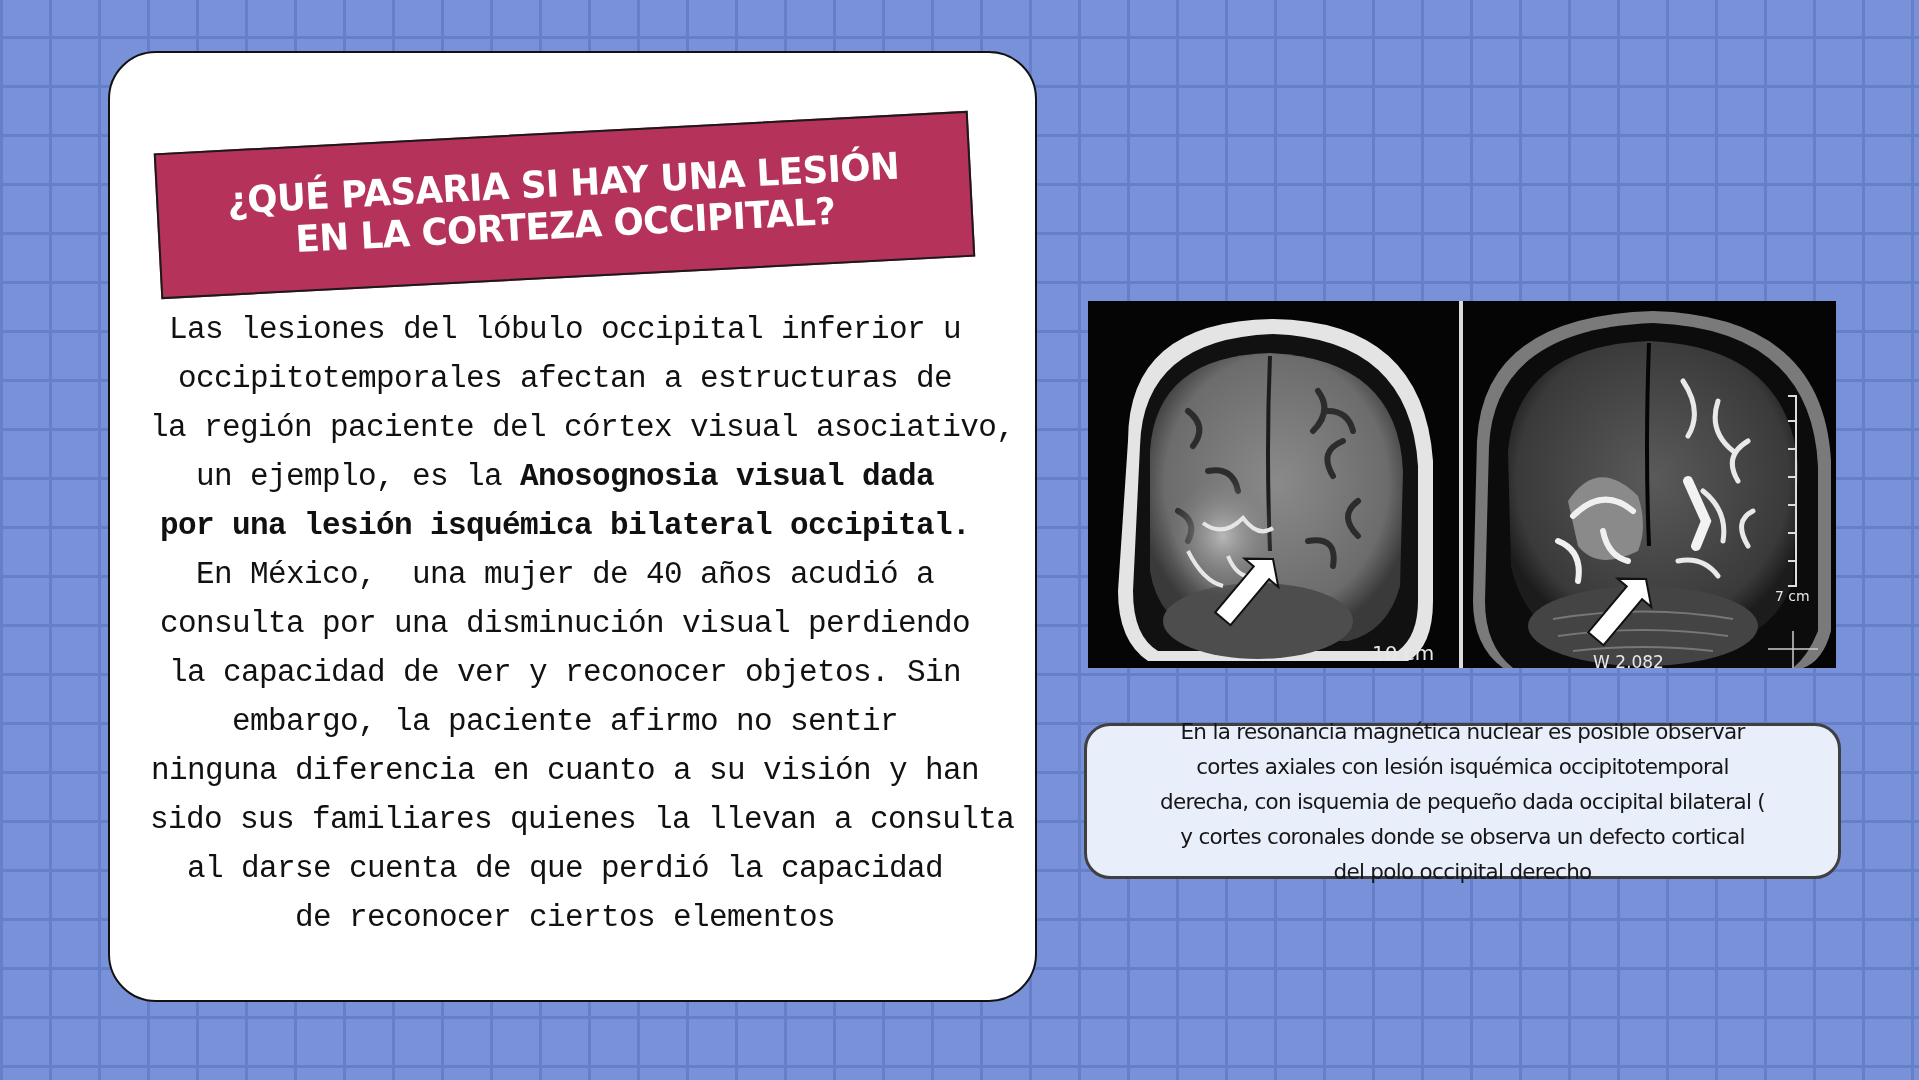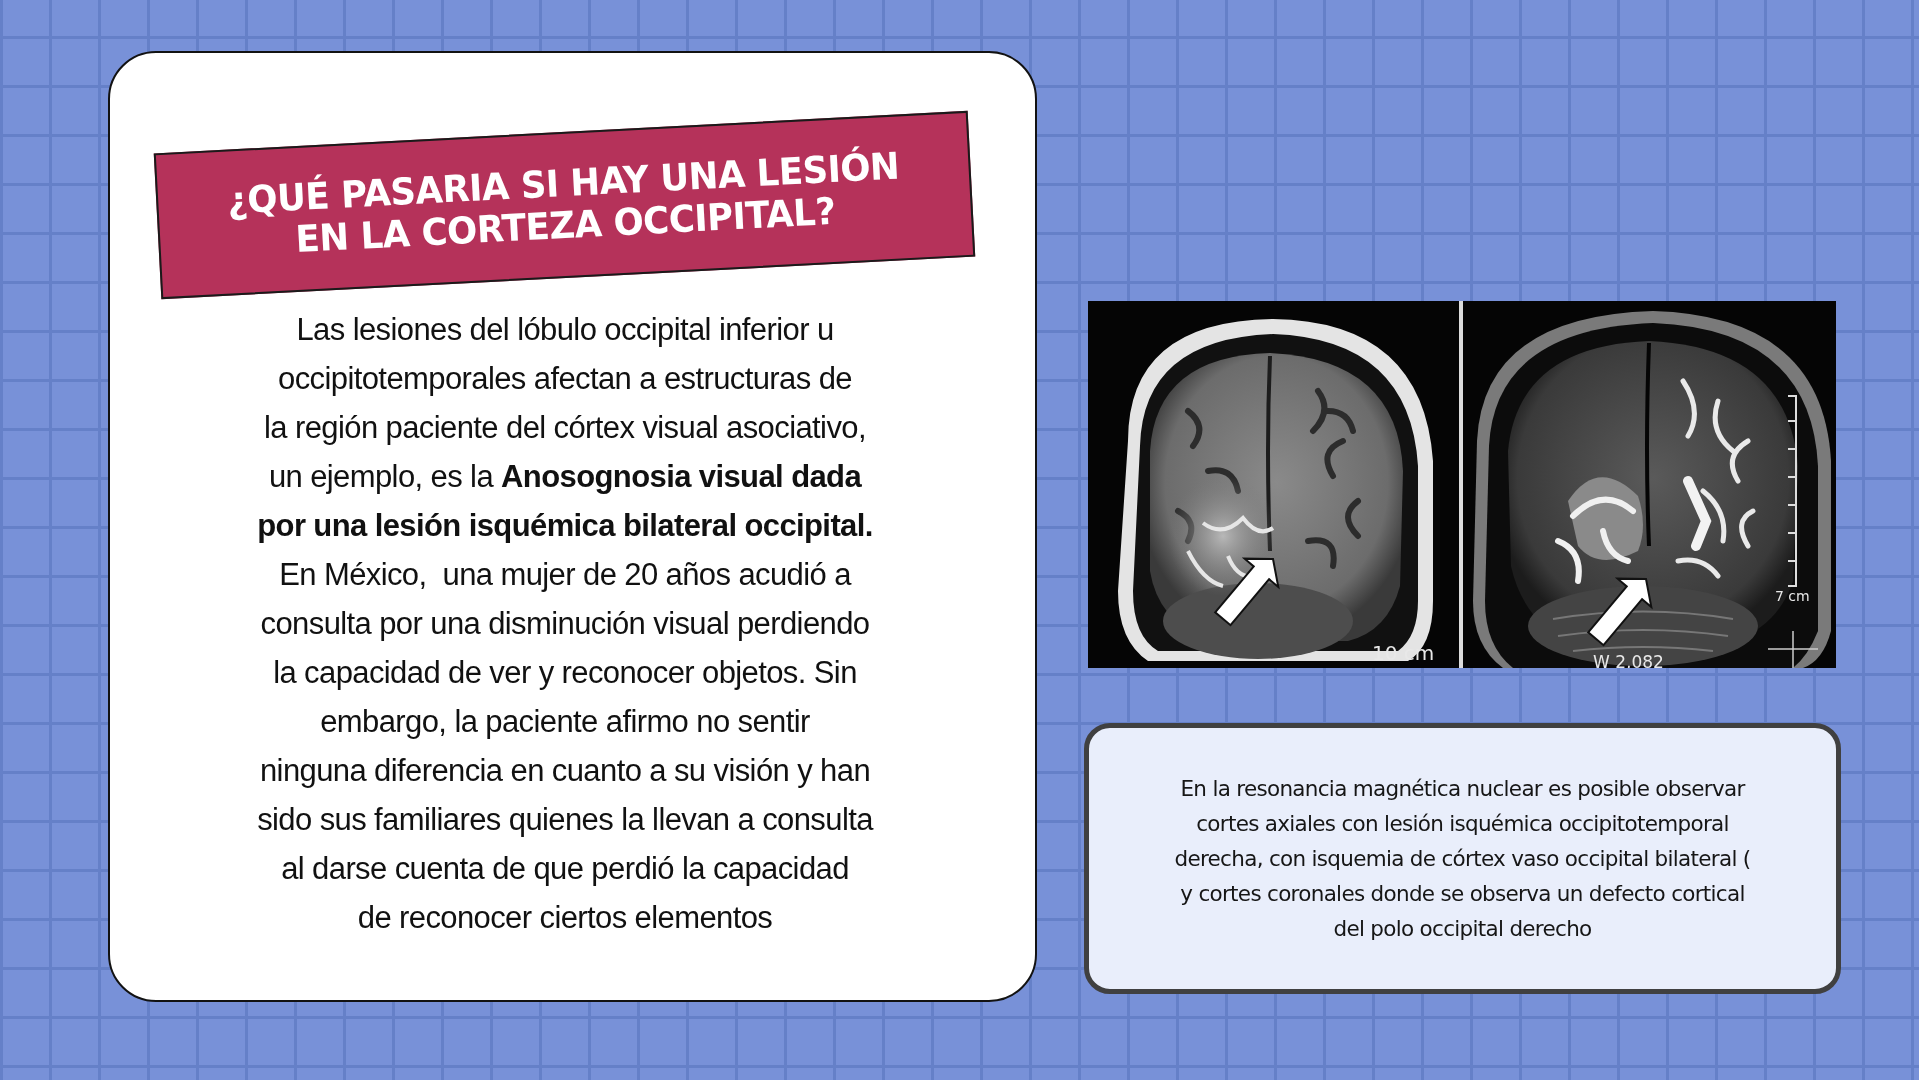--- a/index.html
+++ b/index.html
@@ -59,21 +59,21 @@
     transform: scaleX(0.96);
   }
 
   .body-text {
     position: absolute;
     left: 150px;
     top: 305px;
     width: 830px;
     text-align: center;
     color: #111111;
-    font-family: Liberation Sans, sans-serif;
+    font-family: Liberation Mono, monospace;
     font-size: 31px;
     line-height: 49px;
   }
   .body-line {
     display: block;
     white-space: nowrap;
     letter-spacing: -0.6px;
   }
   .body-line b {
     font-weight: bold;
@@ -111,23 +111,23 @@
     font-family: "DejaVu Sans", sans-serif;
     font-size: 14px;
     white-space: nowrap;
   }
 
   .caption-box {
     position: absolute;
     left: 1084px;
     top: 723px;
     width: 757px;
-    height: 271px;
+    height: 156px;
     background: #e9eefb;
-    border: 5px solid #404040;
+    border: 3px solid #404040;
     border-radius: 26px;
     box-sizing: border-box;
     display: flex;
     flex-direction: column;
     align-items: center;
     justify-content: center;
     text-align: center;
     color: #161616;
     font-family: "DejaVu Sans", sans-serif;
     font-size: 21.5px;
@@ -148,21 +148,21 @@
   <span class="banner-line">¿QUÉ PASARIA SI HAY UNA LESIÓN</span>
   <span class="banner-line">EN LA CORTEZA OCCIPITAL?</span>
 </div>
 
 <div class="body-text">
   <span class="body-line">Las lesiones del lóbulo occipital inferior u</span>
   <span class="body-line">occipitotemporales afectan a estructuras de</span>
   <span class="body-line">la región paciente del córtex visual asociativo,</span>
   <span class="body-line"><span>un ejemplo, es la </span><b>Anosognosia visual dada</b></span>
   <span class="body-line"><b>por una lesión isquémica bilateral occipital.</b></span>
-  <span class="body-line" style="white-space:pre;">En México,  una mujer de 20 años acudió a</span>
+  <span class="body-line" style="white-space:pre;">En México,  una mujer de 40 años acudió a</span>
   <span class="body-line">consulta por una disminución visual perdiendo</span>
   <span class="body-line">la capacidad de ver y reconocer objetos. Sin</span>
   <span class="body-line">embargo, la paciente afirmo no sentir</span>
   <span class="body-line">ninguna diferencia en cuanto a su visión y han</span>
   <span class="body-line">sido sus familiares quienes la llevan a consulta</span>
   <span class="body-line">al darse cuenta de que perdió la capacidad</span>
   <span class="body-line">de reconocer ciertos elementos</span>
 </div>
 
 <div class="mri-frame">
@@ -241,16 +241,16 @@
       </g>
     </svg>
     <span class="mri-label" style="left:312px; top:287px; font-size:14px;">7 cm</span>
     <span class="mri-label" style="left:130px; top:351px; font-size:17px;">W 2,082</span>
   </div>
 </div>
 
 <div class="caption-box">
   <span class="caption-line">En la resonancia magnética nuclear es posible observar</span>
   <span class="caption-line">cortes axiales con lesión isquémica occipitotemporal</span>
-  <span class="caption-line">derecha, con isquemia de córtex vaso occipital bilateral (</span>
+  <span class="caption-line">derecha, con isquemia de pequeño dada occipital bilateral (</span>
   <span class="caption-line">y cortes coronales donde se observa un defecto cortical</span>
   <span class="caption-line">del polo occipital derecho</span>
 </div>
 
 </body></html>

